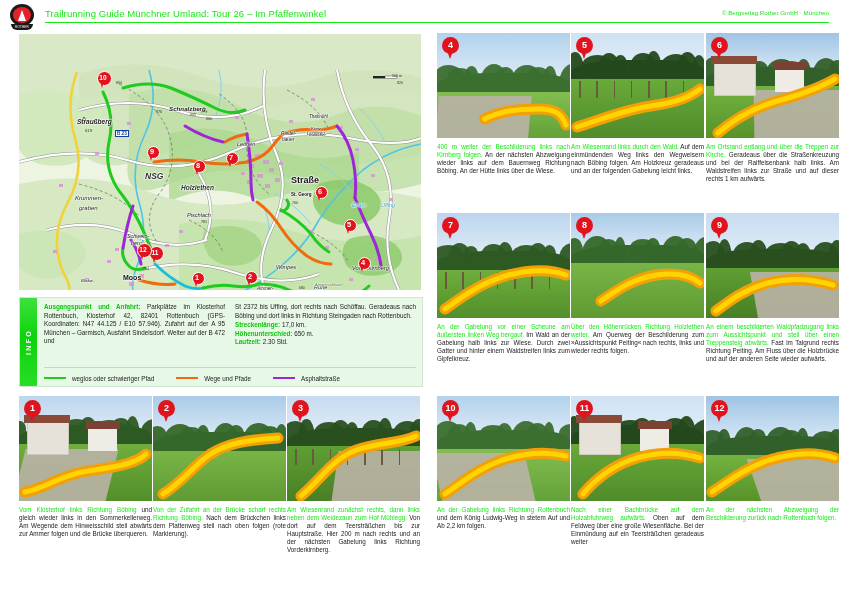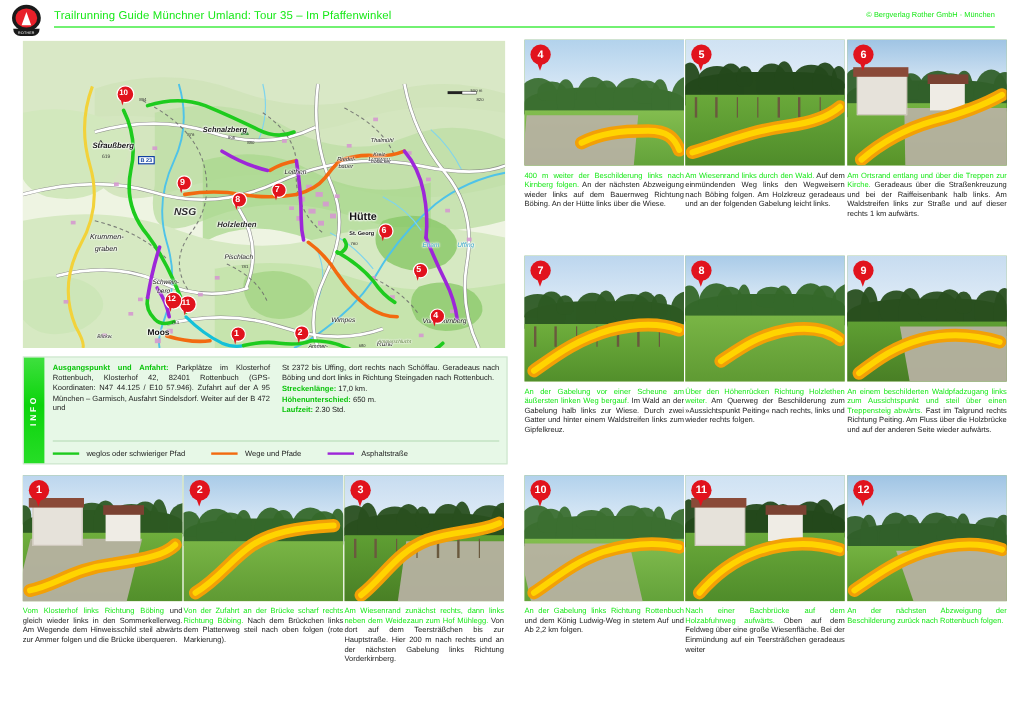--- a/index.html
+++ b/index.html
@@ -69,21 +69,21 @@
 <body>
 
 <div class="header">
   <div class="logo">
     <div class="oval"></div>
       <div class="inner"></div>
       <div class="peak"></div>
     <div class="band"></div>
     <div class="bandtxt">ROTHER</div>
   </div>
-  <div class="hdr-title">Trailrunning Guide Münchner Umland: Tour 35 – Im Pfaffenwinkel</div>
+  <div class="hdr-title">Trailrunning Guide Münchner Umland: Tour 26 – Im Pfaffenwinkel</div>
   <div class="hdr-copy">© Bergverlag Rother GmbH · München</div>
   <div class="hdr-rule"></div>
 </div>
 
 <div class="map">
   <svg class="mapimg" viewBox="0 0 402 256" width="402" height="256">
     <defs>
       <clipPath id="mapclip">
           <rect x="0" y="0" width="402" height="256"></rect>
         </clipPath>
@@ -230,21 +230,21 @@
       <div style="position: absolute; left: 58px; top: 84px; font-size: 6.5px; color: rgb(26, 26, 26); white-space: nowrap; font-weight: bold; font-style: italic; text-shadow: rgb(255, 255, 255) 0px 0px 2px, rgb(255, 255, 255) 0px 0px 2px, rgb(255, 255, 255) 0px 0px 2px, rgb(255, 255, 255) 0px 0px 2px;">Straußberg</div>
       <div style="position: absolute; left: 66px; top: 94px; font-size: 4.2px; color: rgb(51, 51, 51); white-space: nowrap;">619</div>
       <div style="position: absolute; left: 150px; top: 71px; font-size: 6.2px; color: rgb(26, 26, 26); white-space: nowrap; font-weight: bold; font-style: italic; text-shadow: rgb(255, 255, 255) 0px 0px 2px, rgb(255, 255, 255) 0px 0px 2px, rgb(255, 255, 255) 0px 0px 2px, rgb(255, 255, 255) 0px 0px 2px;">Schnalzberg</div>
       <div style="position: absolute; left: 171px; top: 79px; font-size: 3.6px; color: rgb(51, 51, 51); white-space: nowrap;">905</div>
       <div style="position: absolute; left: 187px; top: 83px; font-size: 3.6px; color: rgb(51, 51, 51); white-space: nowrap;">880</div>
       <div style="position: absolute; left: 137px; top: 76px; font-size: 3.6px; color: rgb(51, 51, 51); white-space: nowrap;">876</div>
       <div style="position: absolute; left: 218px; top: 107px; font-size: 5.6px; color: rgb(26, 26, 26); white-space: nowrap; font-style: italic; text-shadow: rgb(255, 255, 255) 0px 0px 2px, rgb(255, 255, 255) 0px 0px 2px, rgb(255, 255, 255) 0px 0px 2px, rgb(255, 255, 255) 0px 0px 2px;">Leithen</div>
       <div style="position: absolute; left: 262px; top: 97px; font-size: 4.8px; color: rgb(26, 26, 26); white-space: nowrap; font-style: italic; text-shadow: rgb(255, 255, 255) 0px 0px 2px, rgb(255, 255, 255) 0px 0px 2px, rgb(255, 255, 255) 0px 0px 2px, rgb(255, 255, 255) 0px 0px 2px;">Riedel-</div>
       <div style="position: absolute; left: 263px; top: 103px; font-size: 4.8px; color: rgb(26, 26, 26); white-space: nowrap; font-style: italic; text-shadow: rgb(255, 255, 255) 0px 0px 2px, rgb(255, 255, 255) 0px 0px 2px, rgb(255, 255, 255) 0px 0px 2px, rgb(255, 255, 255) 0px 0px 2px;">bauer</div>
       <div style="position: absolute; left: 288px; top: 97px; font-size: 4.8px; color: rgb(26, 26, 26); white-space: nowrap; font-style: italic; text-shadow: rgb(255, 255, 255) 0px 0px 2px, rgb(255, 255, 255) 0px 0px 2px, rgb(255, 255, 255) 0px 0px 2px, rgb(255, 255, 255) 0px 0px 2px;">Lugiwau</div>
-      <div style="position: absolute; left: 272px; top: 141px; font-size: 9px; color: rgb(17, 17, 17); white-space: nowrap; font-weight: bold; text-shadow: rgb(255, 255, 255) 0px 0px 2px, rgb(255, 255, 255) 0px 0px 2px, rgb(255, 255, 255) 0px 0px 2px, rgb(255, 255, 255) 0px 0px 2px;">Hütte</div>
+      <div style="position: absolute; left: 272px; top: 141px; font-size: 9px; color: rgb(17, 17, 17); white-space: nowrap; font-weight: bold; text-shadow: rgb(255, 255, 255) 0px 0px 2px, rgb(255, 255, 255) 0px 0px 2px, rgb(255, 255, 255) 0px 0px 2px, rgb(255, 255, 255) 0px 0px 2px;">Straße</div>
       <div style="position: absolute; left: 272px; top: 158px; font-size: 4.6px; color: rgb(17, 17, 17); white-space: nowrap; font-weight: bold; text-shadow: rgb(255, 255, 255) 0px 0px 2px, rgb(255, 255, 255) 0px 0px 2px, rgb(255, 255, 255) 0px 0px 2px, rgb(255, 255, 255) 0px 0px 2px;">St. Georg</div>
       <div style="position: absolute; left: 273px; top: 167px; font-size: 3.6px; color: rgb(51, 51, 51); white-space: nowrap;">760</div>
       <div style="position: absolute; left: 126px; top: 137px; font-size: 8.5px; color: rgb(46, 46, 46); white-space: nowrap; font-weight: bold; font-style: italic; text-shadow: rgb(255, 255, 255) 0px 0px 2px, rgb(255, 255, 255) 0px 0px 2px, rgb(255, 255, 255) 0px 0px 2px, rgb(255, 255, 255) 0px 0px 2px;">NSG</div>
       <div style="position: absolute; left: 162px; top: 150px; font-size: 6.5px; color: rgb(46, 46, 46); white-space: nowrap; font-weight: bold; font-style: italic; text-shadow: rgb(255, 255, 255) 0px 0px 2px, rgb(255, 255, 255) 0px 0px 2px, rgb(255, 255, 255) 0px 0px 2px, rgb(255, 255, 255) 0px 0px 2px;">Holzlethen</div>
       <div style="position: absolute; left: 56px; top: 161px; font-size: 6px; color: rgb(26, 26, 26); white-space: nowrap; font-style: italic; text-shadow: rgb(255, 255, 255) 0px 0px 2px, rgb(255, 255, 255) 0px 0px 2px, rgb(255, 255, 255) 0px 0px 2px, rgb(255, 255, 255) 0px 0px 2px;">Krummen-</div>
       <div style="position: absolute; left: 60px; top: 171px; font-size: 6px; color: rgb(26, 26, 26); white-space: nowrap; font-style: italic; text-shadow: rgb(255, 255, 255) 0px 0px 2px, rgb(255, 255, 255) 0px 0px 2px, rgb(255, 255, 255) 0px 0px 2px, rgb(255, 255, 255) 0px 0px 2px;">graben</div>
       <div style="position: absolute; left: 108px; top: 199px; font-size: 5.4px; color: rgb(26, 26, 26); white-space: nowrap; font-style: italic; text-shadow: rgb(255, 255, 255) 0px 0px 2px, rgb(255, 255, 255) 0px 0px 2px, rgb(255, 255, 255) 0px 0px 2px, rgb(255, 255, 255) 0px 0px 2px;">Schwein-</div>
       <div style="position: absolute; left: 112px; top: 206px; font-size: 5.4px; color: rgb(26, 26, 26); white-space: nowrap; font-style: italic; text-shadow: rgb(255, 255, 255) 0px 0px 2px, rgb(255, 255, 255) 0px 0px 2px, rgb(255, 255, 255) 0px 0px 2px, rgb(255, 255, 255) 0px 0px 2px;">berg</div>
       <div style="position: absolute; left: 104px; top: 240px; font-size: 7px; color: rgb(17, 17, 17); white-space: nowrap; font-weight: bold; text-shadow: rgb(255, 255, 255) 0px 0px 2px, rgb(255, 255, 255) 0px 0px 2px, rgb(255, 255, 255) 0px 0px 2px, rgb(255, 255, 255) 0px 0px 2px;">Moos</div>
       <div style="position: absolute; left: 124px; top: 233px; font-size: 3.6px; color: rgb(51, 51, 51); white-space: nowrap;">754</div>

